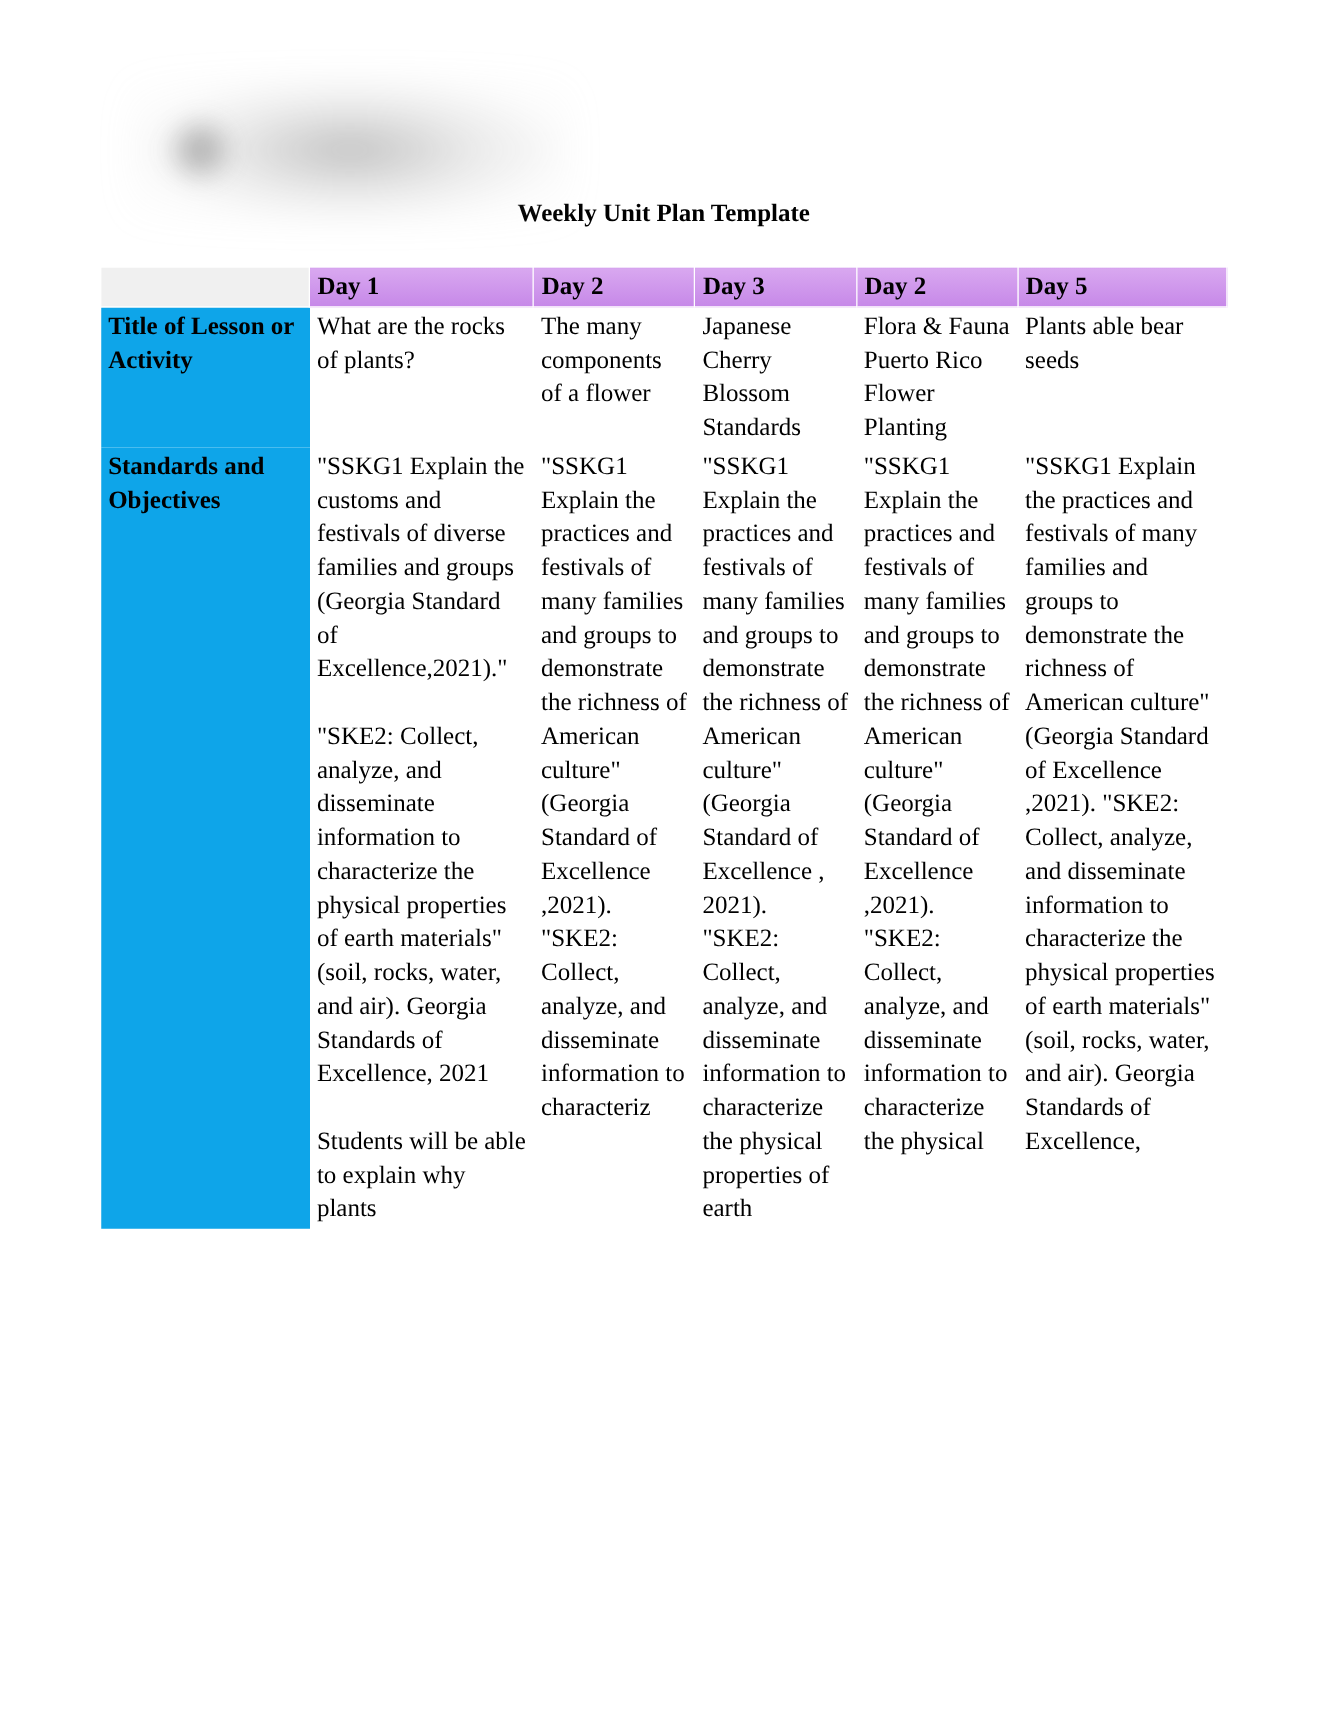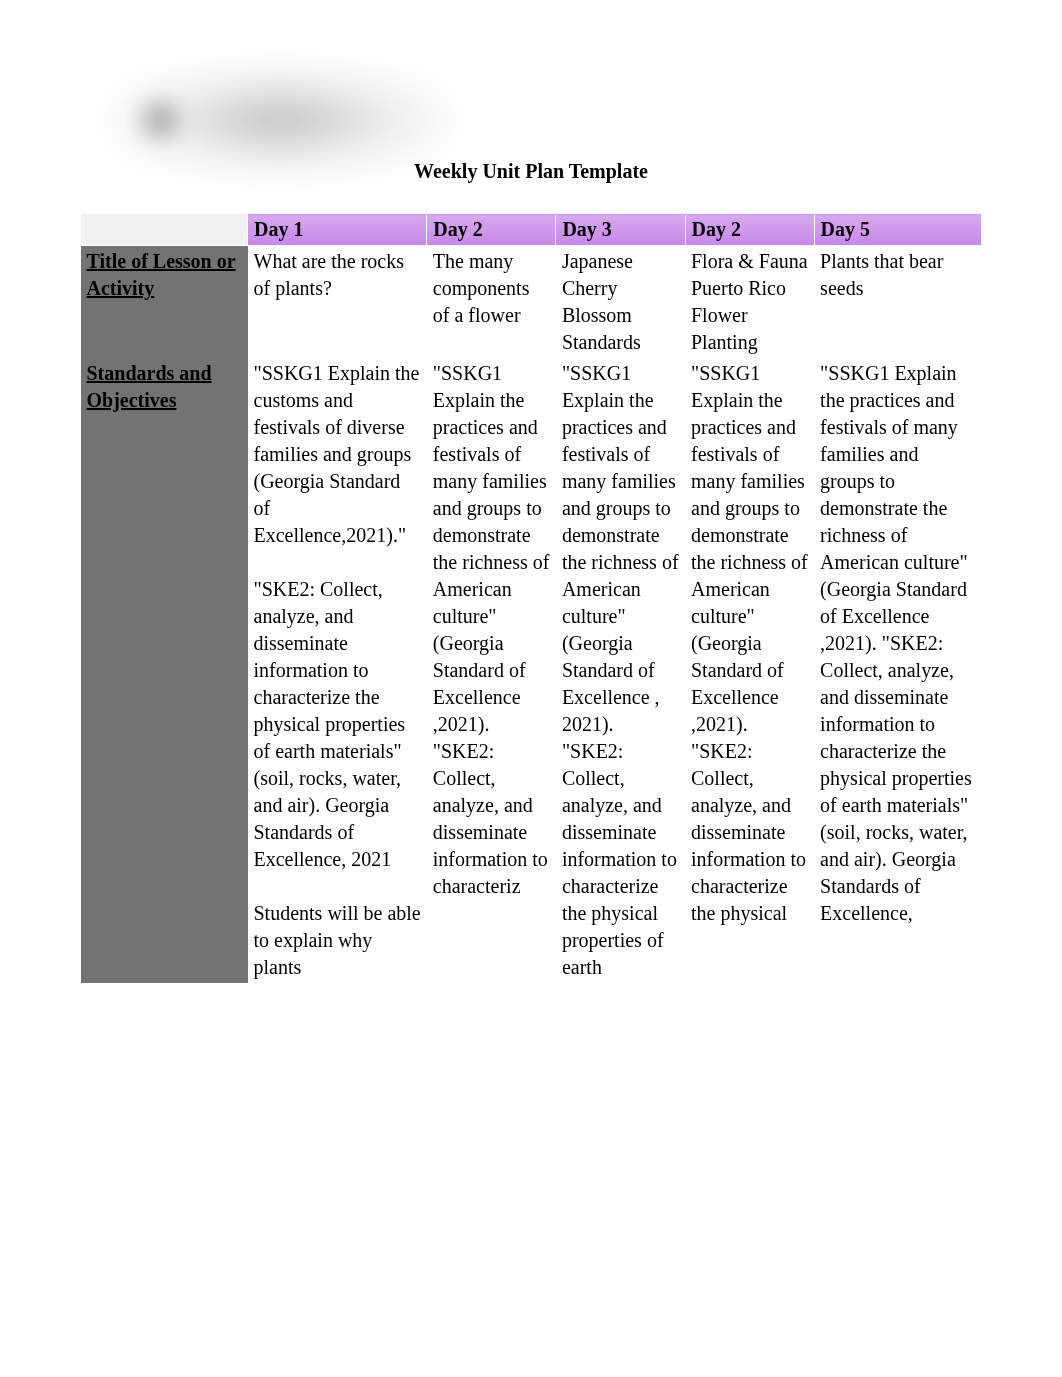--- a/index.html
+++ b/index.html
@@ -69,23 +69,22 @@
     }
     .content-row td, .content-row th {
       padding: 2px 6px;
       font-size: 20px;
       vertical-align: top;
       text-align: left;
       line-height: 1.35;
     }
     .row-label {
       font-weight: bold;
-      background: #737373;
+      background: #0ea5e9;
       width: 170px;
-      text-decoration: underline;
     }
     .col-day1 { width: 180px; }
     .col-day2 { width: 130px; margin-top: 10px; }
     .col-day3 { width: 130px; font-family: Liberation Serif, serif; }
     .col-day4 { width: 130px; }
     .col-day5 { width: 170px; }
     .theme-wrapper {
       position: relative;
     }
   </style>
@@ -106,21 +105,21 @@
     <th class="col-day3">Day 3</th>
     <th class="col-day4">Day 2</th>
     <th class="col-day5">Day 5</th>
   </tr>
   <tr class="content-row">
     <th class="row-label">Title of Lesson or Activity</th>
     <td class="col-day1">What are the rocks of plants?</td>
     <td class="col-day2">The many components of a flower</td>
     <td class="col-day3">Japanese Cherry Blossom Standards</td>
     <td class="col-day4">Flora &amp; Fauna Puerto Rico Flower Planting</td>
-    <td class="col-day5">Plants that bear seeds</td>
+    <td class="col-day5">Plants able bear seeds</td>
   </tr>
   <tr class="content-row">
     <th class="row-label">Standards and Objectives</th>
     <td class="col-day1" style="white-space: pre-line;">"SSKG1 Explain the customs and festivals of diverse families and groups (Georgia Standard of Excellence,2021)."
 
 "SKE2: Collect, analyze, and disseminate information to characterize the physical properties of earth materials" (soil, rocks, water, and air). Georgia Standards of Excellence, 2021
 
 Students will be able to explain why plants</td>
     <td class="col-day2">"SSKG1 Explain the practices and festivals of many families and groups to demonstrate the richness of American culture" (Georgia Standard of Excellence ,2021). "SKE2: Collect, analyze, and disseminate information to characteriz</td>
     <td class="col-day3">"SSKG1 Explain the practices and festivals of many families and groups to demonstrate the richness of American culture" (Georgia Standard of Excellence , 2021). "SKE2: Collect, analyze, and disseminate information to characterize the physical properties of earth</td>

